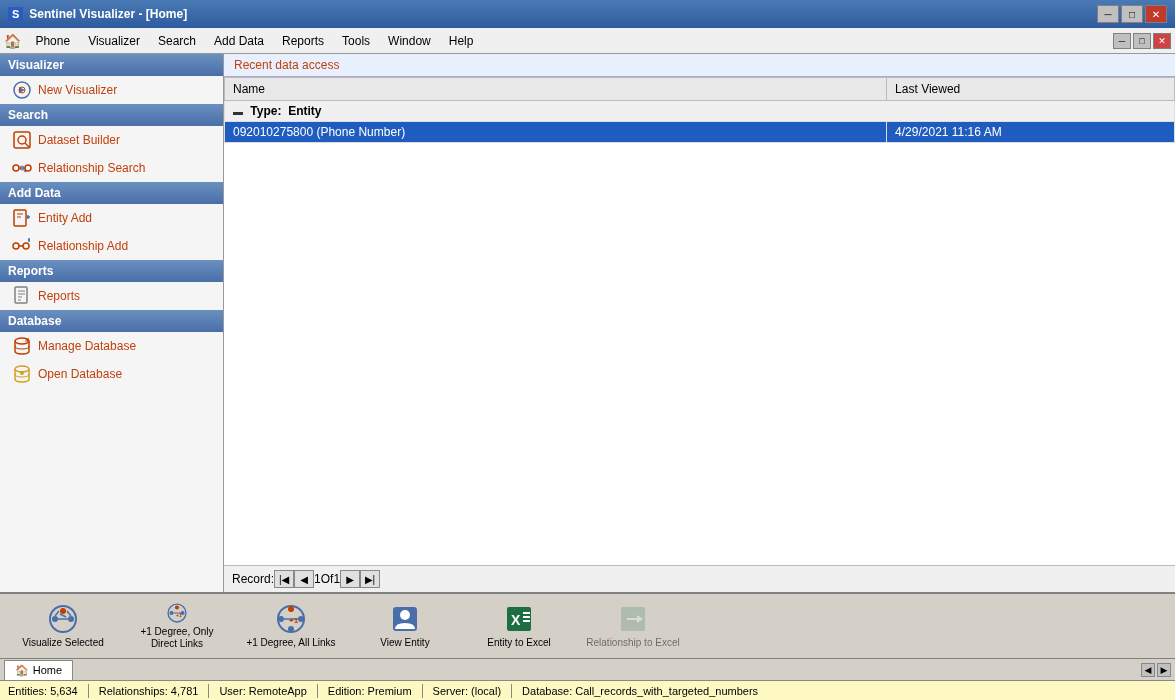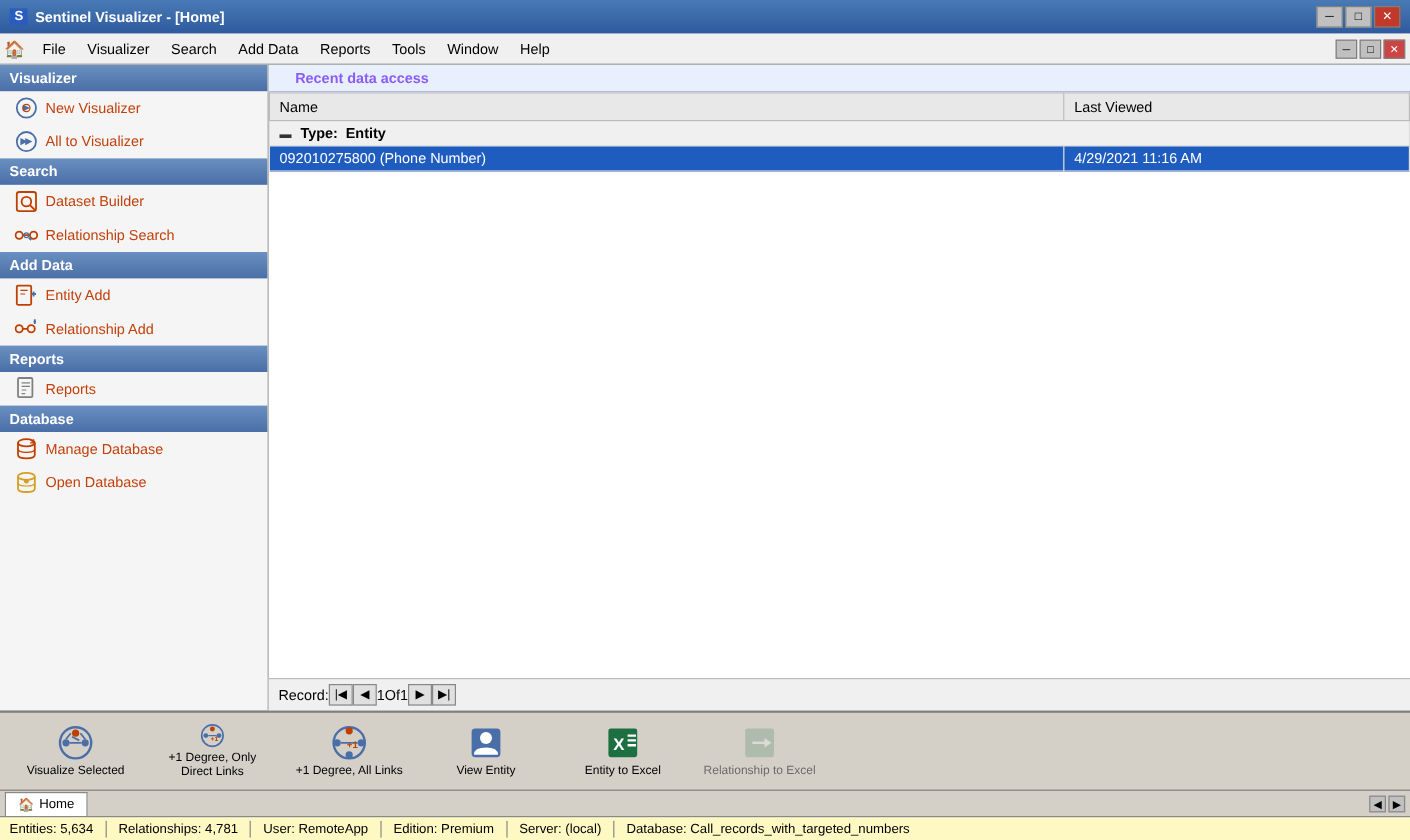--- a/index.html
+++ b/index.html
@@ -84,24 +84,24 @@
     .main-panel {
       flex: 1;
       display: flex;
       flex-direction: column;
       background: white;
     }
 
     .panel-header {
       background: #e8f0fe;
       border-bottom: 1px solid #aac;
-      padding: 4px 22px;
-      font-size: 12px;
-      font-weight: bold;
-      color: #8b5cf6;
+      padding: 4px 10px;
+      font-size: 12px;
+      font-weight: normal;
+      color: #c2410c;
     }
 
     .data-table {
       width: 100%;
       border-collapse: collapse;
     }
     .data-table th {
       background: #e8e8e8;
       border: 1px solid #bbb;
       padding: 4px 8px;
@@ -223,21 +223,21 @@
   </div>
   <div class="title-bar-controls">
     <div class="title-btn">─</div>
     <div class="title-btn">□</div>
     <div class="title-btn close">✕</div>
   </div>
 </div>
 
 <div class="menu-bar">
   <span style="font-size:14px;margin-right:4px;cursor:pointer;">🏠</span>
-  <span class="menu-item">File</span>
+  <span class="menu-item">Phone</span>
   <span class="menu-item">Visualizer</span>
   <span class="menu-item">Search</span>
   <span class="menu-item">Add Data</span>
   <span class="menu-item">Reports</span>
   <span class="menu-item">Tools</span>
   <span class="menu-item">Window</span>
   <span class="menu-item">Help</span>
   <div class="mdi-controls">
     <div class="mdi-btn">─</div>
     <div class="mdi-btn">□</div>
@@ -250,28 +250,20 @@
   <div class="sidebar">
 
     <div class="sidebar-section-header">Visualizer</div>
     <div class="sidebar-item">
       <svg class="svg-icon" viewBox="0 0 20 20">
         <circle cx="10" cy="10" r="8" fill="none" stroke="#4a6fa8" stroke-width="1.5"></circle>
         <path d="M7 7 L13 10 L7 13 Z" fill="#4a6fa8"></path>
         <circle cx="10" cy="10" r="3" fill="none" stroke="#c04000" stroke-width="1"></circle>
       </svg>
       <span>New Visualizer</span>
-    </div>
-    <div class="sidebar-item">
-      <svg class="svg-icon" viewBox="0 0 20 20">
-        <circle cx="10" cy="10" r="8" fill="none" stroke="#4a6fa8" stroke-width="1.5"></circle>
-        <path d="M5 7 L11 10 L5 13 Z" fill="#4a6fa8"></path>
-        <path d="M9 7 L15 10 L9 13 Z" fill="#4a6fa8"></path>
-      </svg>
-      <span>All to Visualizer</span>
     </div>
 
     <div class="sidebar-section-header">Search</div>
     <div class="sidebar-item">
       <svg class="svg-icon" viewBox="0 0 20 20">
         <rect x="2" y="2" width="16" height="16" rx="2" fill="none" stroke="#c04000" stroke-width="1.5"></rect>
         <circle cx="10" cy="10" r="4" fill="none" stroke="#c04000" stroke-width="1.5"></circle>
         <line x1="13" y1="13" x2="17" y2="17" stroke="#c04000" stroke-width="1.5"></line>
       </svg>
       <span>Dataset Builder</span>

